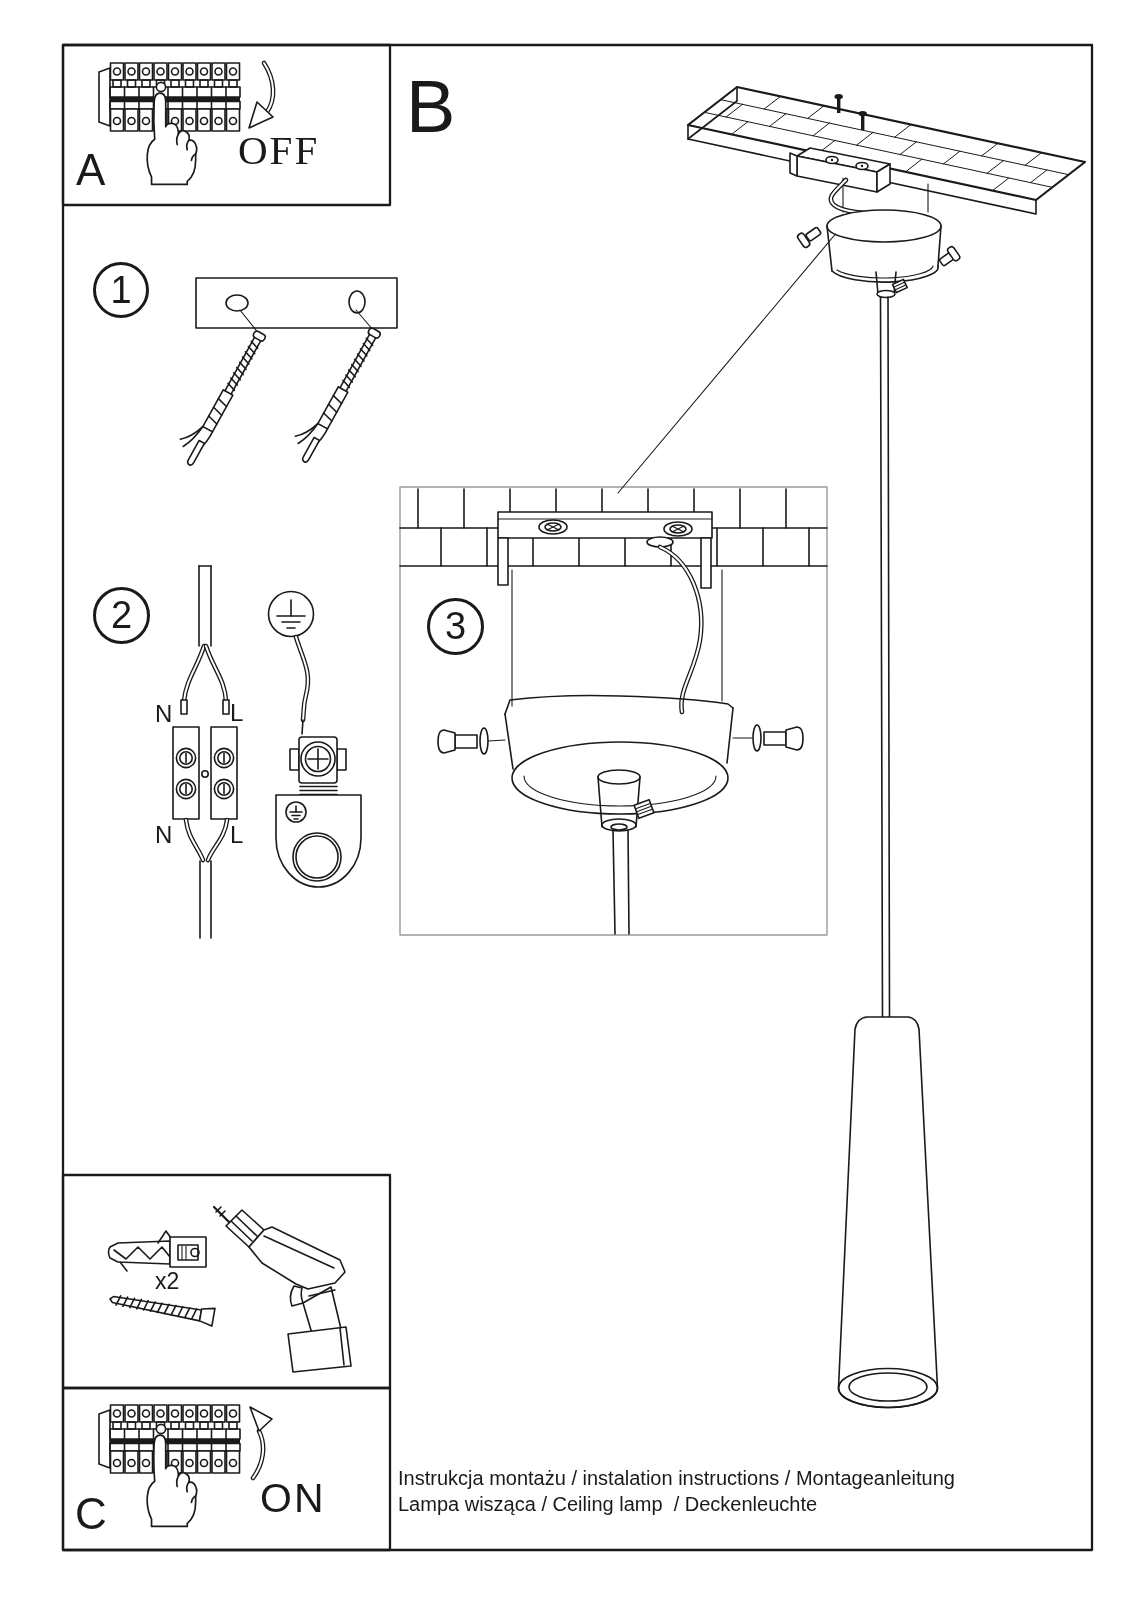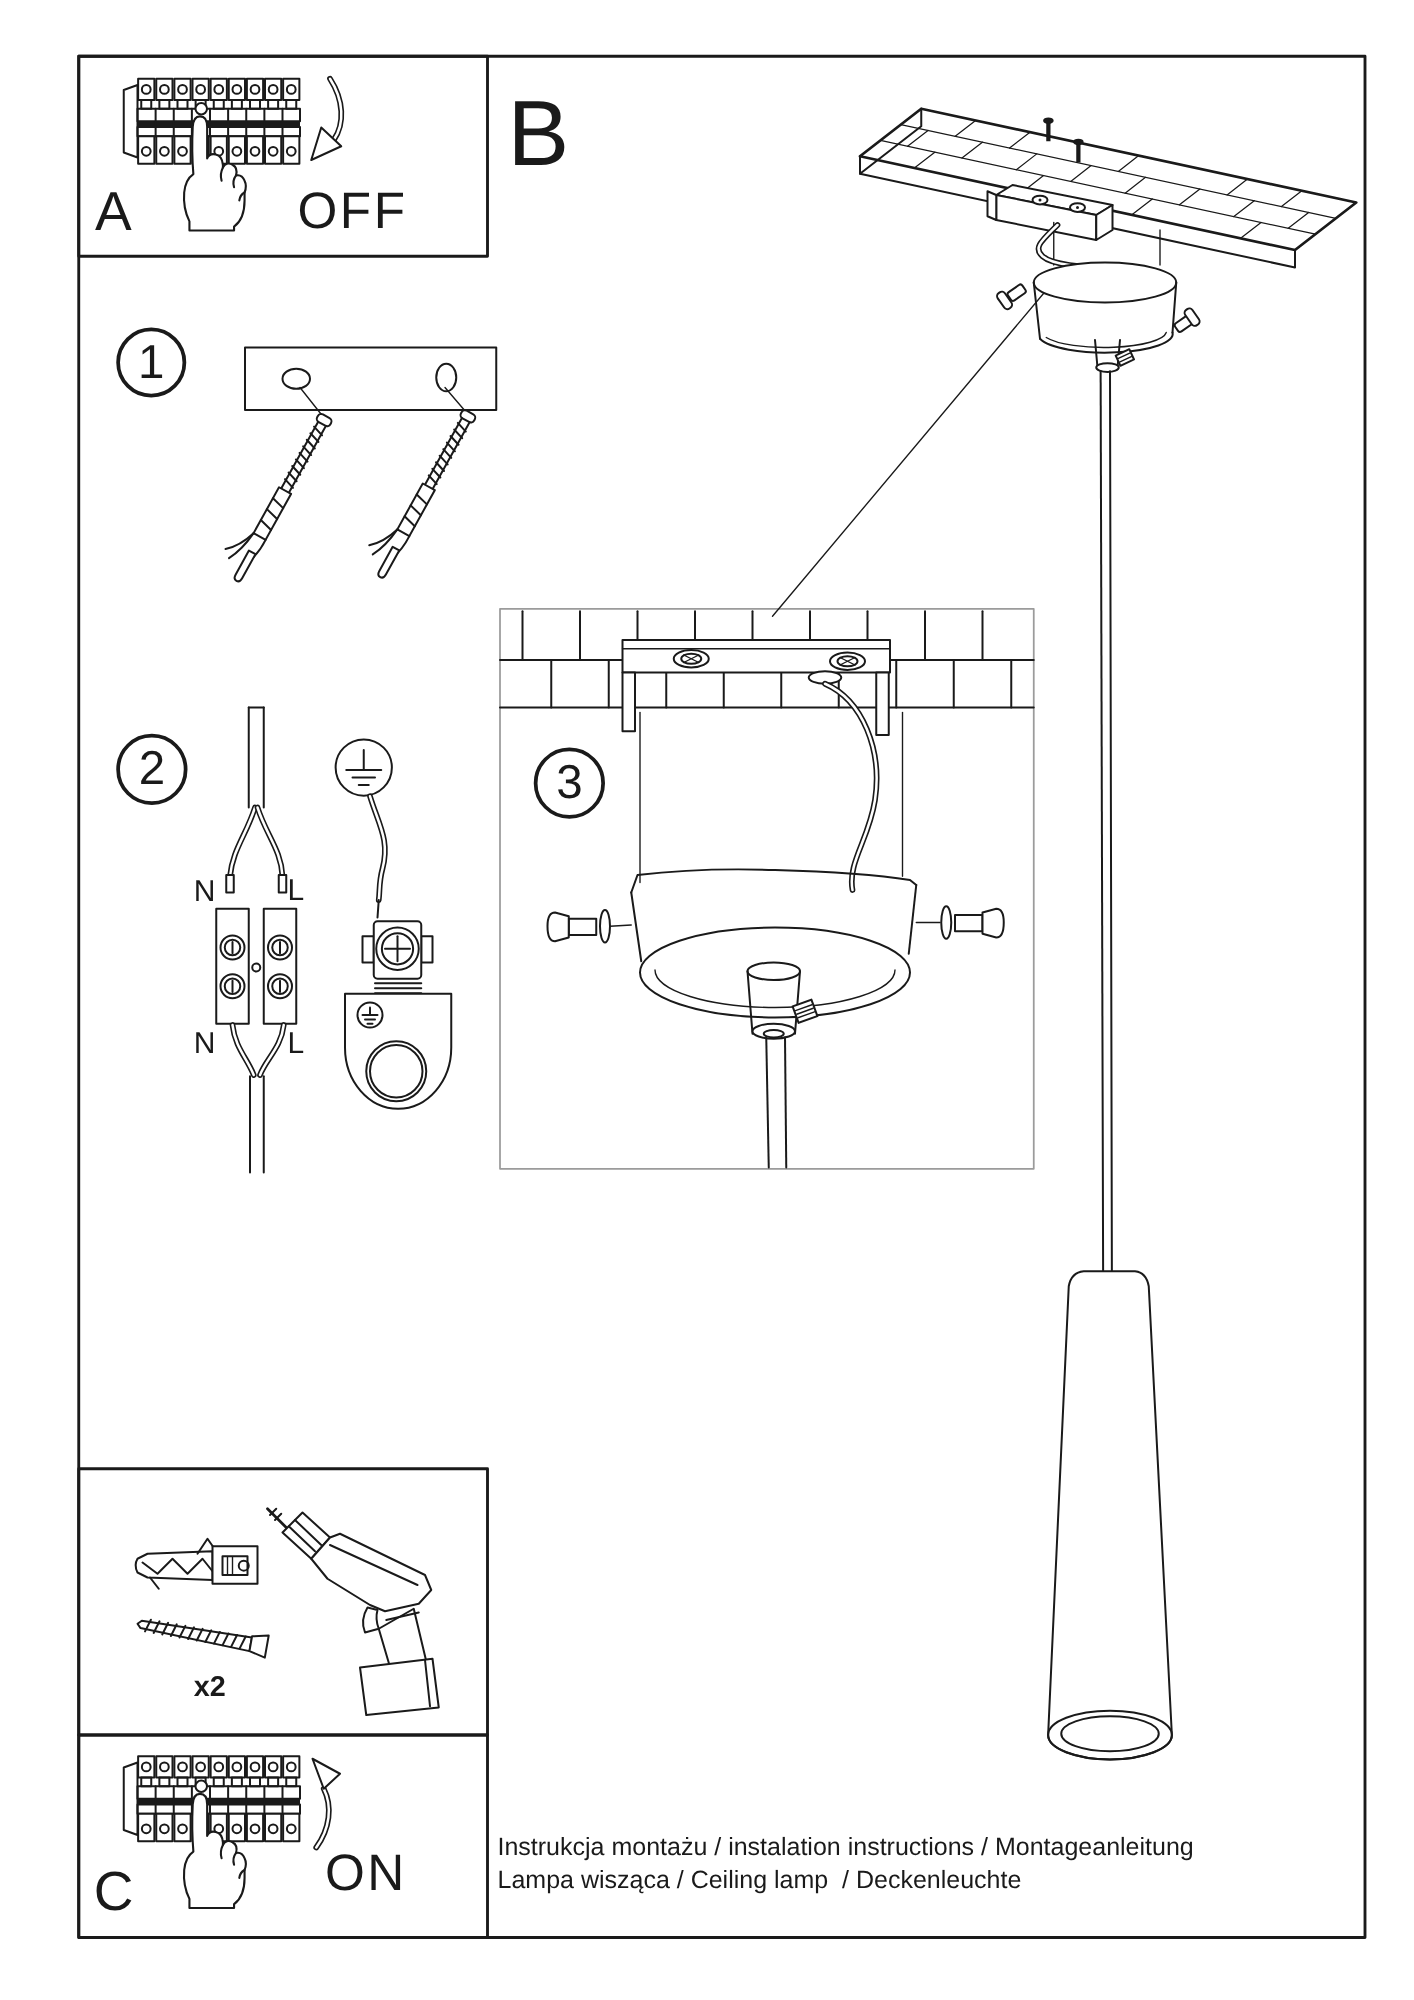--- a/index.html
+++ b/index.html
@@ -448,25 +448,25 @@
       <span>1</span>
     </div>
 <div class="badge" style="left:93px;top:587px;width:51px;height:51px;">
       <span>2</span>
     </div>
 <div class="badge" style="left:427px;top:598px;width:51px;height:51px;">
       <span>3</span>
     </div>
 
 <div class="label" style="left:76px;top:148px;font-size:44px;">A</div>
-<div class="label" style="left:238px;top:148px;font-size:41px;letter-spacing:2px;">OFF</div>
+<div class="label" style="left:238px;top:130px;font-size:41px;letter-spacing:2px;font-family:Liberation Serif, serif;">OFF</div>
 <div class="label" style="left:406px;top:70px;font-size:74px;">B</div>
 <div class="label" style="left:155px;top:702px;font-size:24px;">N</div>
 <div class="label" style="left:230px;top:701px;font-size:24px;">L</div>
 <div class="label" style="left:155px;top:823px;font-size:24px;">N</div>
 <div class="label" style="left:230px;top:823px;font-size:24px;">L</div>
-<div class="label" style="left:155px;top:1338px;font-size:23px;font-weight:bold;">x2</div>
+<div class="label" style="left:155px;top:1270px;font-size:23px;">x2</div>
 <div class="label" style="left:75px;top:1492px;font-size:44px;">C</div>
 <div class="label" style="left:260px;top:1478px;font-size:41px;letter-spacing:2px;">ON</div>
 <div class="label" style="left:398px;top:1468px;font-size:20px;">Instrukcja montażu / instalation instructions / Montageanleitung</div>
 <div class="label" style="left:398px;top:1494px;font-size:20px;">Lampa wisząca / Ceiling lamp  / Deckenleuchte</div>
 
 </div>
 
 </body></html>

